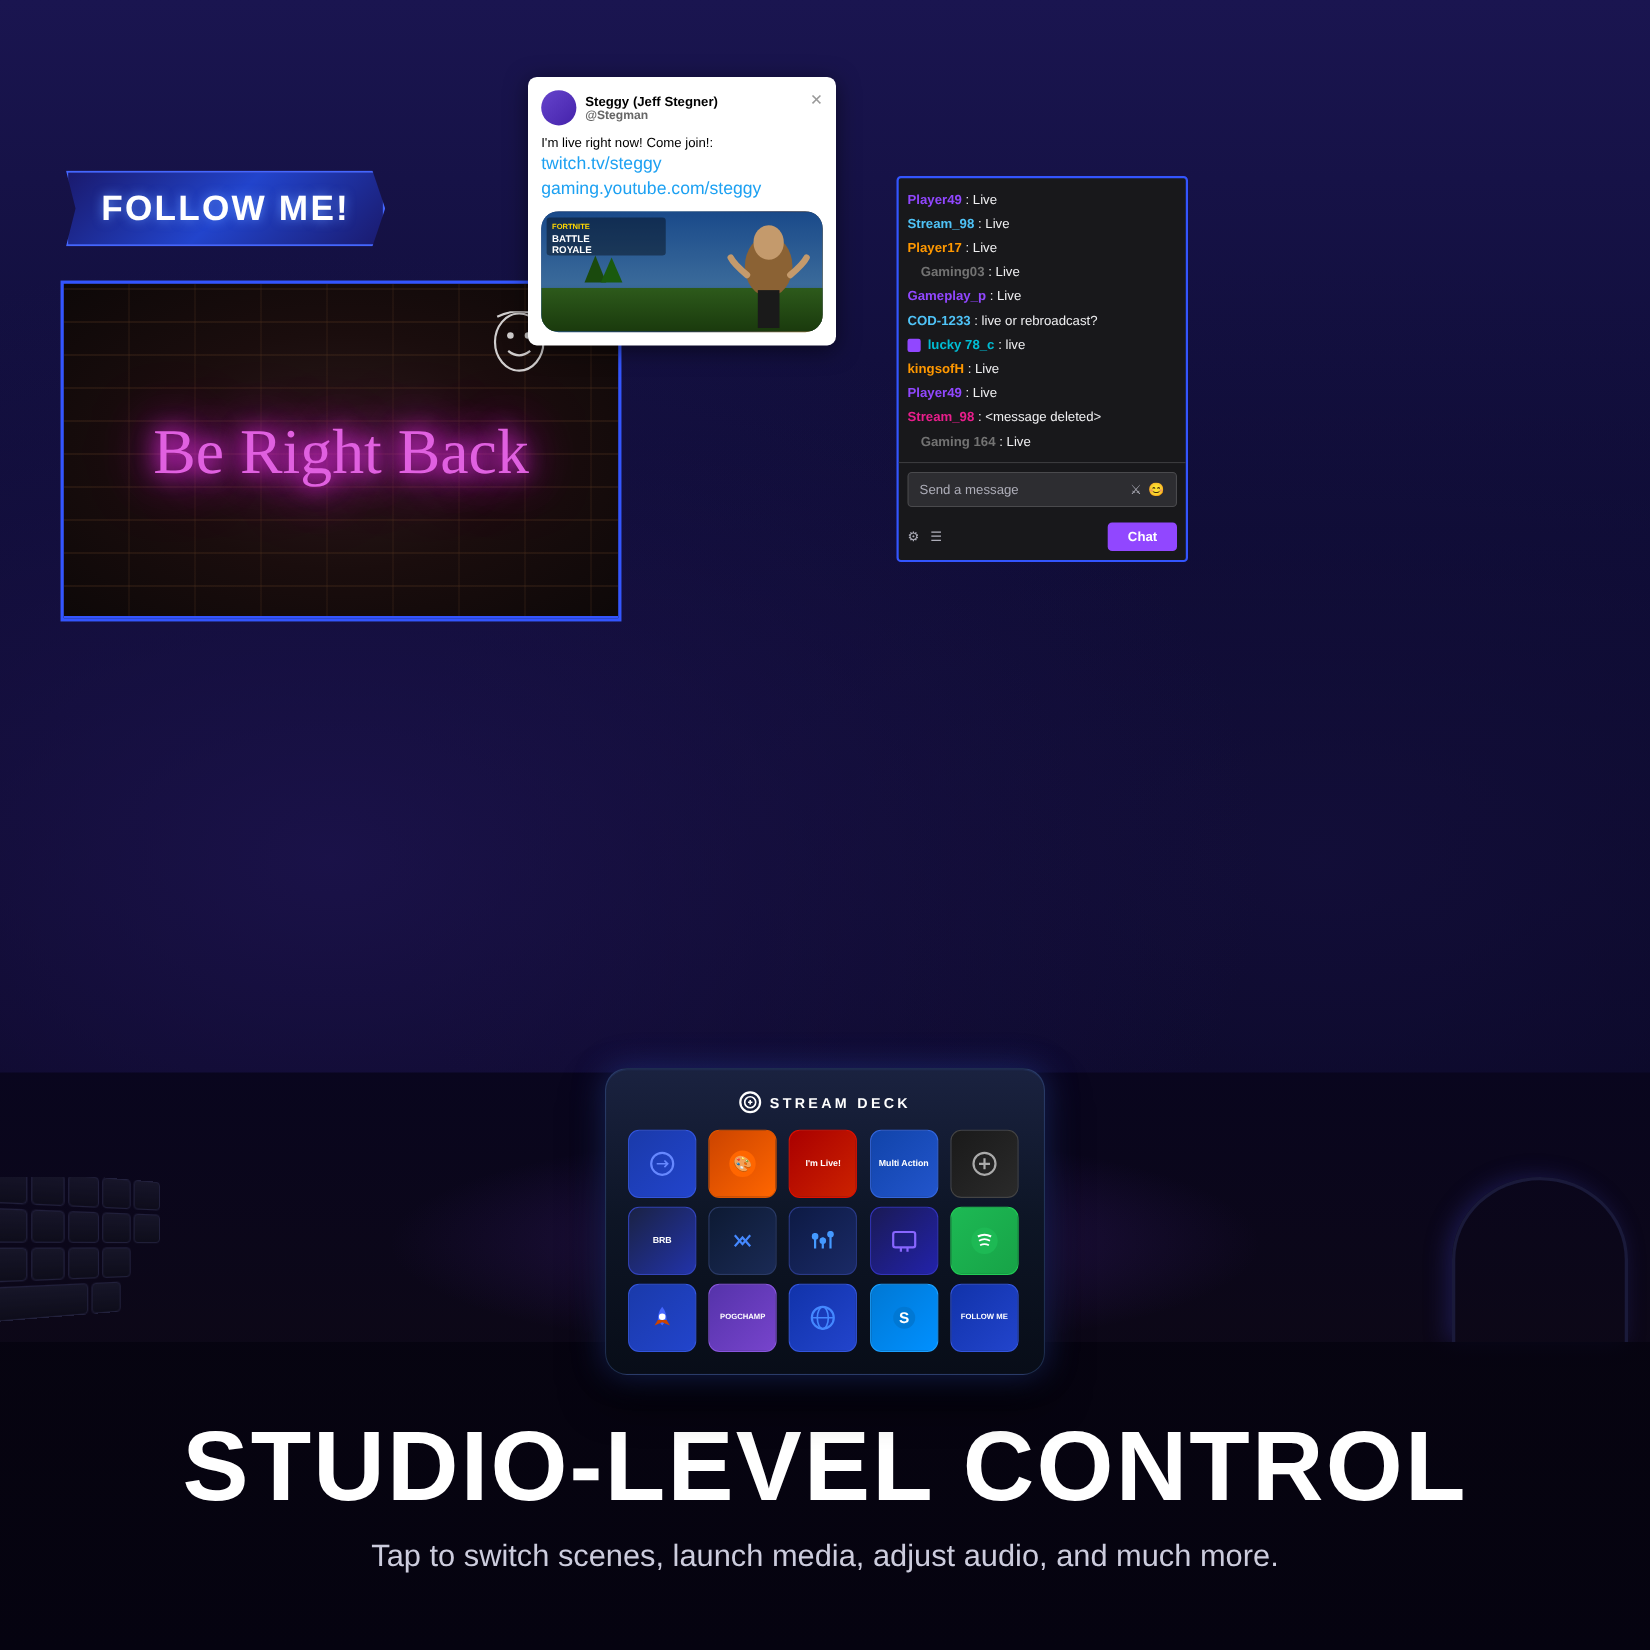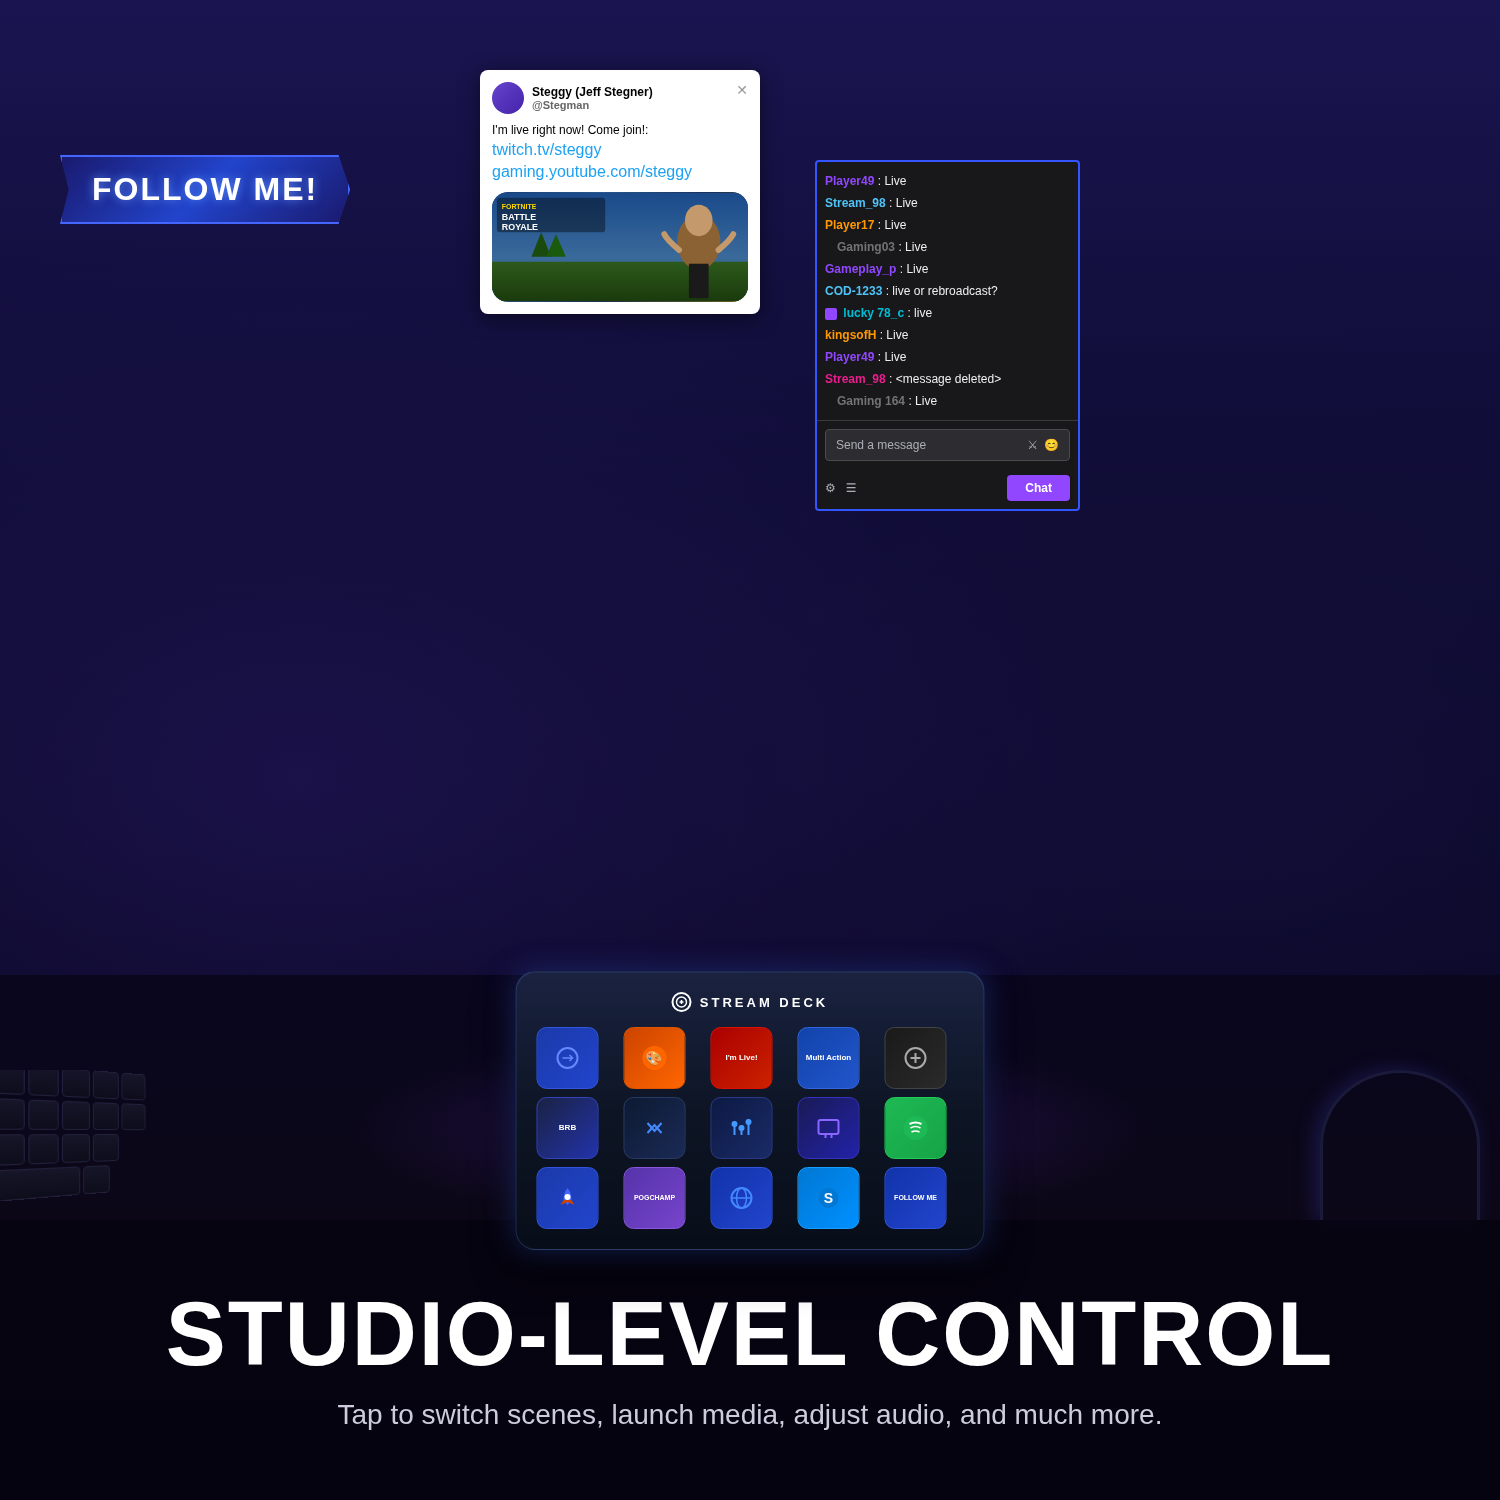--- a/index.html
+++ b/index.html
@@ -293,21 +293,21 @@
     
     .stream-deck-container {
       position: absolute;
       bottom: 250px;
       left: 50%;
       transform: translateX(-50%);
       z-index: 10;
     }
 
     .stream-deck-device {
-      width: 469px;
+      width: 400px;
       background: linear-gradient(180deg, #1a2240 0%, #0d1525 50%, #080d18 100%);
       border-radius: 20px;
       padding: 20px;
       box-shadow: 
         0 0 30px rgba(50, 80, 200, 0.4),
         0 20px 40px rgba(0,0,0,0.8),
         inset 0 1px 0 rgba(100,150,255,0.1);
       border: 1px solid rgba(80,120,200,0.3);
     }
 
@@ -532,20 +532,35 @@
   </div>
 
   <div class="headphones">
     <div class="headphones-shape"></div>
   </div>
 
   <div class="follow-banner">
     <span class="follow-banner-text">FOLLOW ME!</span>
   </div>
 
+  <div class="brb-screen">
+    <div class="brb-inner">
+      <div class="brb-bricks"></div>
+
+      <svg class="brb-face" viewBox="0 0 60 70" fill="none" xmlns="http://www.w3.org/2000/svg">
+        <ellipse cx="30" cy="28" rx="22" ry="26" stroke="white" stroke-width="2" fill="none"></ellipse>
+        <circle cx="22" cy="22" r="3" fill="white"></circle>
+        <circle cx="38" cy="22" r="3" fill="white"></circle>
+        <path d="M20 36 Q30 44 40 36" stroke="white" stroke-width="2" fill="none"></path>
+        <path d="M10 5 Q30 -5 50 5" stroke="white" stroke-width="2" fill="none"></path>
+      </svg>
+      <div class="brb-text">Be Right Back</div>
+      <div class="scene-label"></div>
+    </div>
+  </div>
 
   <div class="tweet-popup">
     <div class="tweet-header">
       <div class="tweet-user-info">
         <div class="tweet-avatar"></div>
         <div>
           <div class="tweet-name">Steggy (Jeff Stegner)</div>
           <div class="tweet-handle">@Stegman</div>
         </div>
       </div>

